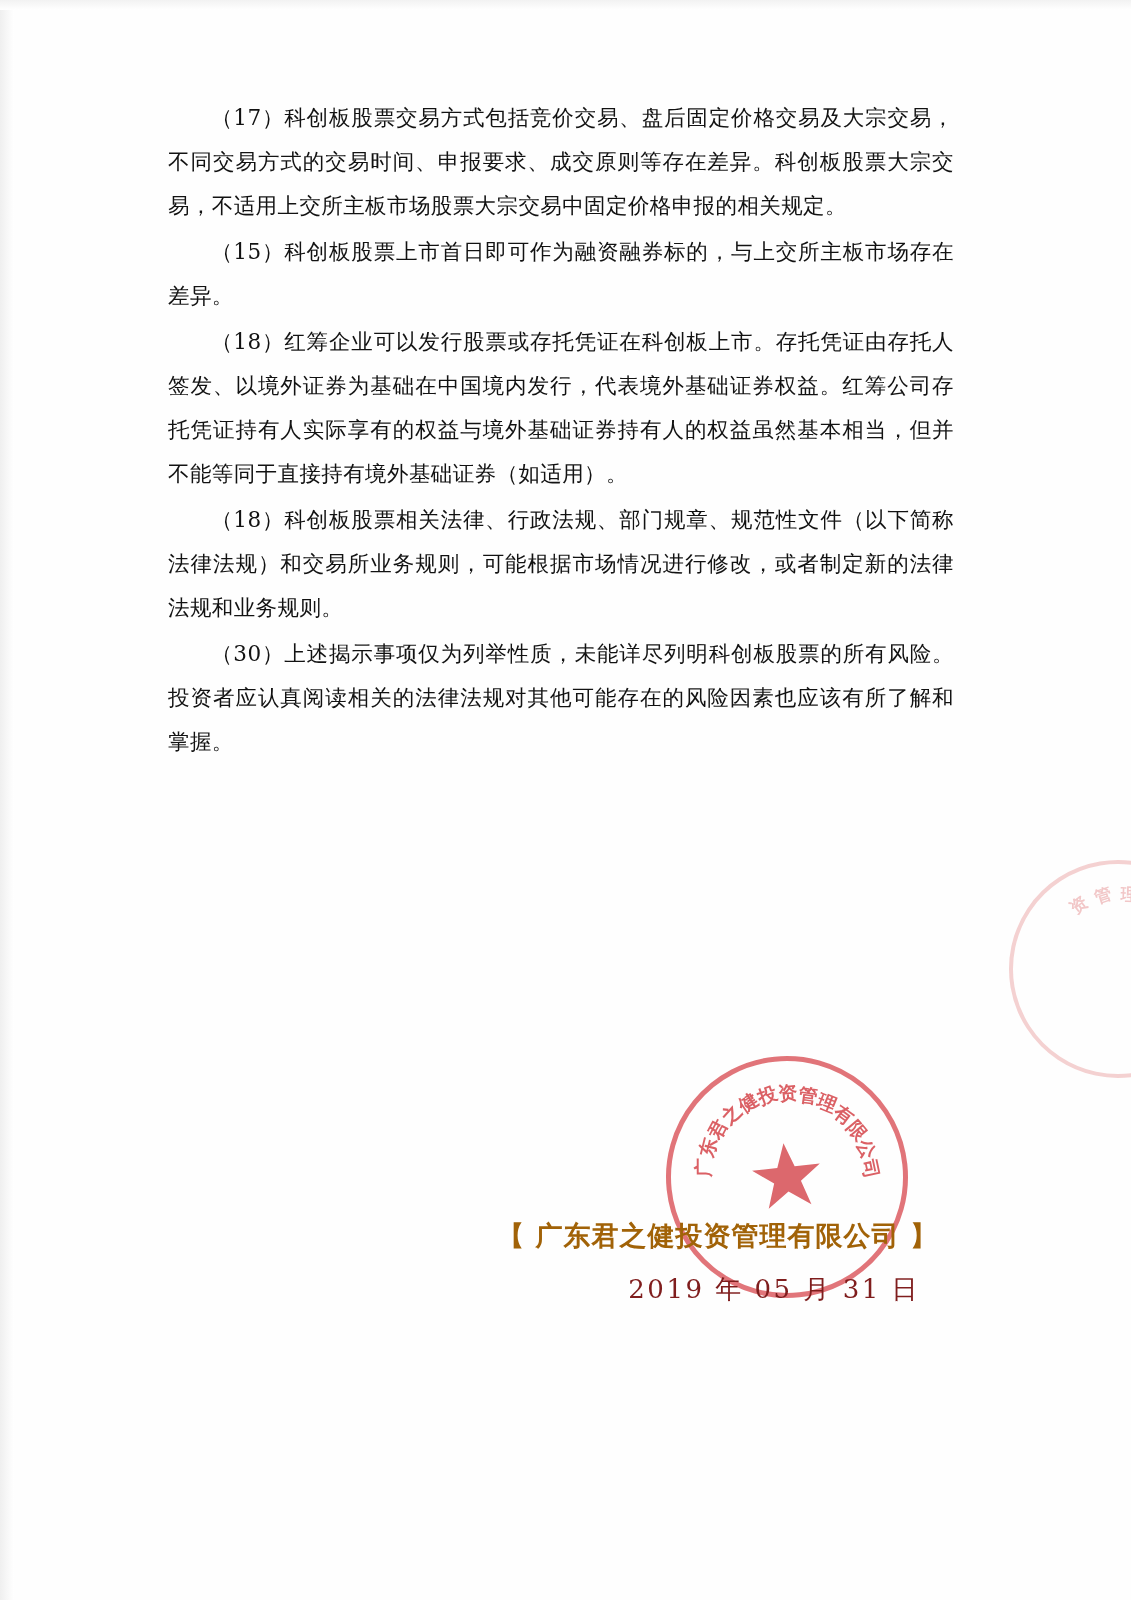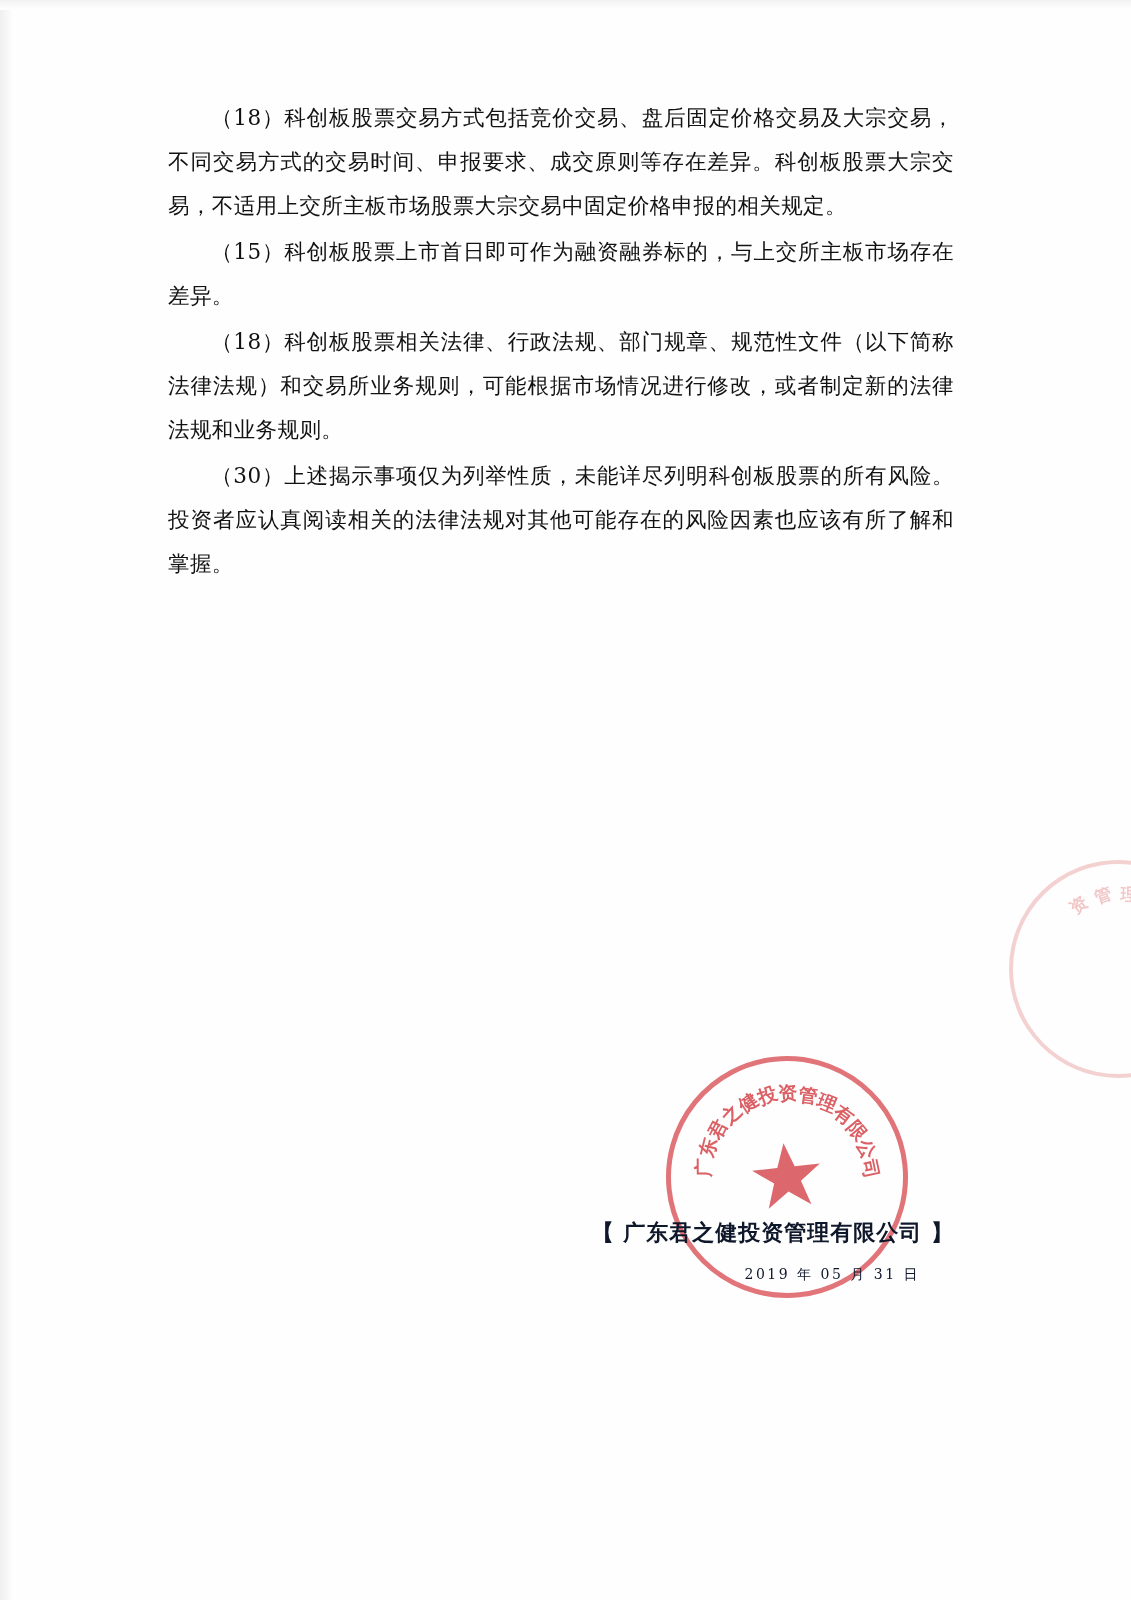--- a/index.html
+++ b/index.html
@@ -55,30 +55,30 @@
     margin-top: 10px;
   }
   .signature-block {
     position: absolute;
     left: 168px;
     top: 1218px;
     width: 786px;
     text-align: right;
   }
   .company-line {
-    font-size: 22px;
+    font-size: 27px;
     letter-spacing: 1px;
     font-weight: 600;
-    color: #0f172a;
-    margin-right: 0;
+    color: #a16207;
+    margin-right: 16px;
   }
   .date-line {
-    font-size: 14px;
+    font-size: 26px;
     letter-spacing: 2.5px;
-    color: #0f172a;
+    color: #7f1d1d;
     margin-top: 18px;
     margin-right: 34px;
   }
   
   .seal {
     position: absolute;
     width: 232px;
     height: 232px;
     border-radius: 50%;
     border: 5px solid rgba(208, 38, 45, 0.72);
@@ -137,22 +137,23 @@
   }
 </style>
 </head>
 <body>
 
 <div class="page">
   <div class="scan-edge-left"></div>
   <div class="scan-edge-top"></div>
 
   <div class="content">
-    <p class="para indent">（18）科创板股票交易方式包括竞价交易、盘后固定价格交易及大宗交易，不同交易方式的交易时间、申报要求、成交原则等存在差异。科创板股票大宗交易，不适用上交所主板市场股票大宗交易中固定价格申报的相关规定。</p>
+    <p class="para indent">（17）科创板股票交易方式包括竞价交易、盘后固定价格交易及大宗交易，不同交易方式的交易时间、申报要求、成交原则等存在差异。科创板股票大宗交易，不适用上交所主板市场股票大宗交易中固定价格申报的相关规定。</p>
     <p class="para indent">（15）科创板股票上市首日即可作为融资融券标的，与上交所主板市场存在差异。</p>
+    <p class="para indent">（18）红筹企业可以发行股票或存托凭证在科创板上市。存托凭证由存托人签发、以境外证券为基础在中国境内发行，代表境外基础证券权益。红筹公司存托凭证持有人实际享有的权益与境外基础证券持有人的权益虽然基本相当，但并不能等同于直接持有境外基础证券（如适用）。</p>
     <p class="para indent">（18）科创板股票相关法律、行政法规、部门规章、规范性文件（以下简称法律法规）和交易所业务规则，可能根据市场情况进行修改，或者制定新的法律法规和业务规则。</p>
     <p class="para indent">（30）上述揭示事项仅为列举性质，未能详尽列明科创板股票的所有风险。投资者应认真阅读相关的法律法规对其他可能存在的风险因素也应该有所了解和掌握。</p>
   </div>
 
   <div class="seal-partial">
     <span class="pt" style="transform: rotate(-50deg) translate(0, -86px);">资</span>
     <span class="pt" style="transform: rotate(-30deg) translate(0, -86px);">管</span>
     <span class="pt" style="transform: rotate(-10deg) translate(0, -86px);">理</span>
 
   </div>

